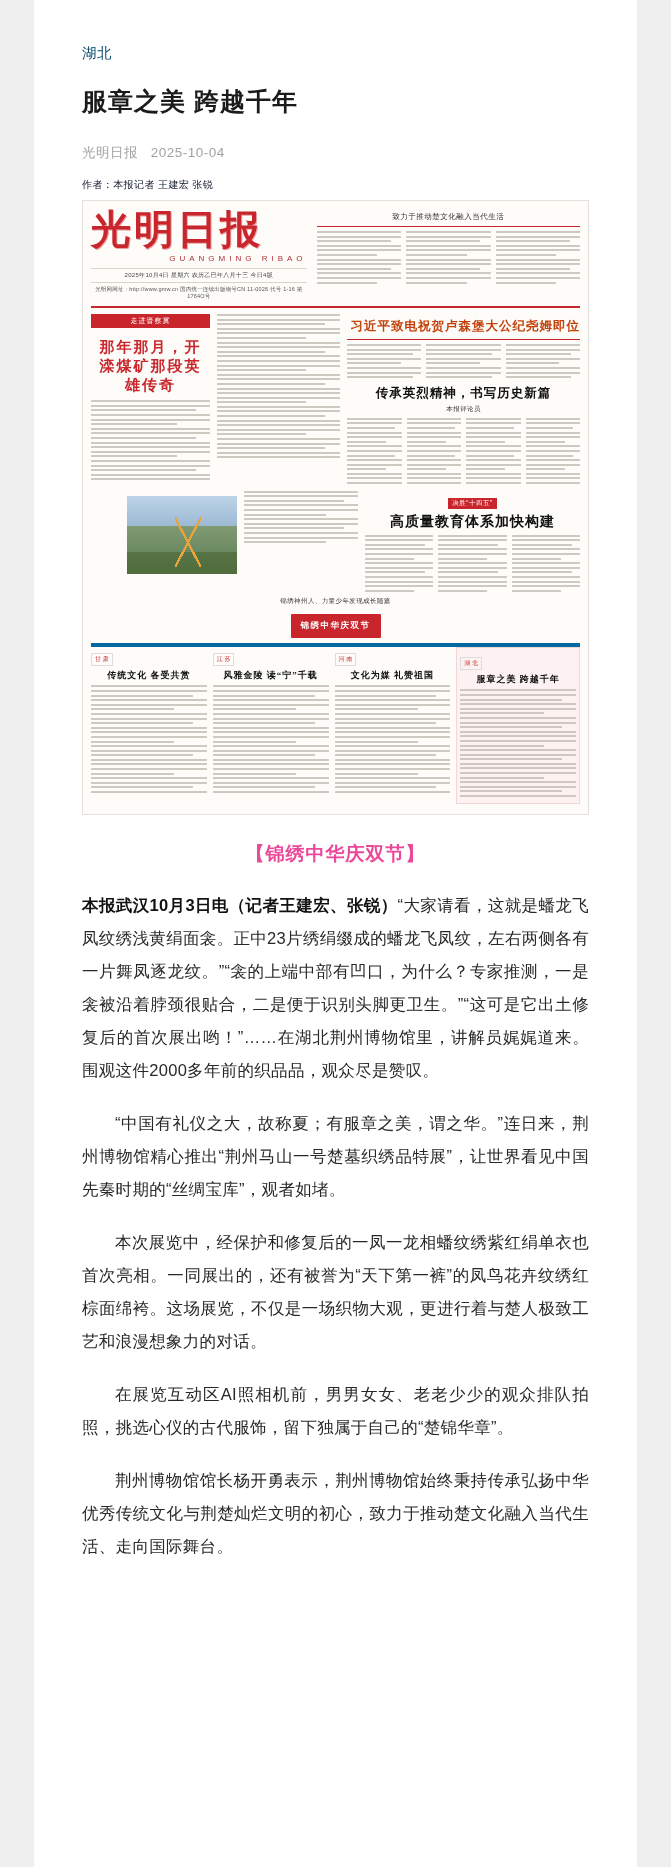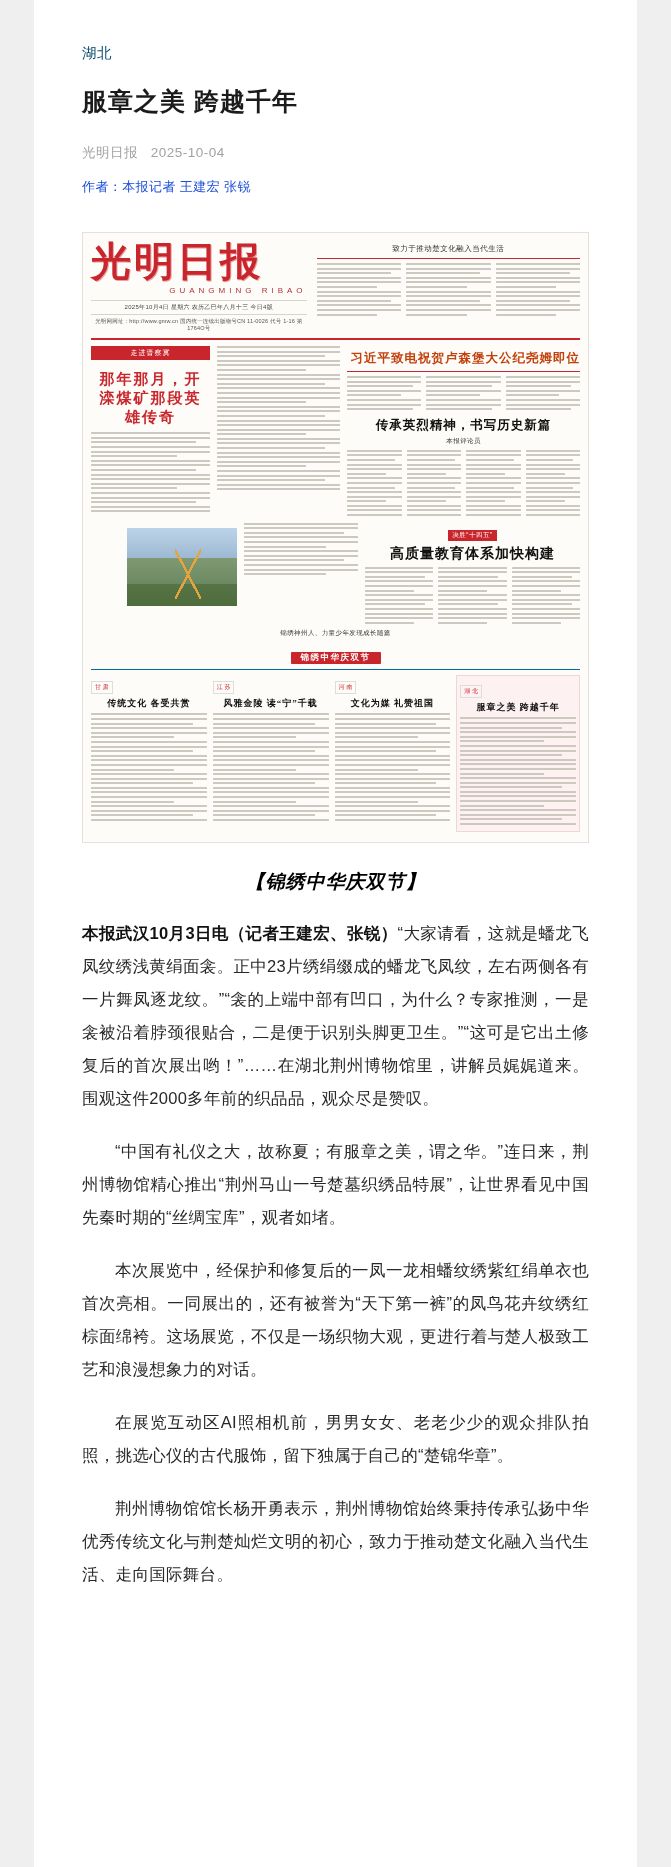--- a/index.html
+++ b/index.html
@@ -39,23 +39,23 @@
     letter-spacing: 1px;
     margin: 0 0 26px 0;
   }
   .meta-line {
     color: #a2a2a2;
     font-size: 13.5px;
     margin: 0 0 16px 0;
     letter-spacing: 0.5px;
   }
   .byline {
-    color: #1d4ed8;
-    font-size: 13px;
-    margin: 0 0 36px 0;
+    color: #0f172a;
+    font-size: 10px;
+    margin: 0 0 8px 0;
     letter-spacing: 0.4px;
   }
 
   
   .paper {
     width: 100%;
     background: #fdfcf8;
     border: 1px solid #e4e1da;
     box-sizing: border-box;
     padding: 8px 8px 10px 8px;
@@ -252,29 +252,28 @@
   .festival-banner {
     text-align: center;
     margin: 8px 0 5px 0;
   }
   .festival-banner span {
     display: inline-block;
     background: #c9252c;
     color: #fff;
     font-size: 8.5px;
     font-weight: 700;
-    padding: 0 10px;
+    padding: 6px 10px;
     letter-spacing: 1.5px;
     border-radius: 1px;
   }
   .bottom-strip {
     display: flex;
     gap: 6px;
-    border-top: 1px solid #0369a1;
-    padding-top: 5px;
+    border-top: 4px solid #0369a1;
   }
   .strip-card { flex: 1; }
   .strip-tag {
     font-size: 6px;
     color: #c9252c;
     border: 1px solid #ddd;
     padding: 1px 3px;
     display: inline-block;
     margin-bottom: 3px;
   }
@@ -292,24 +291,23 @@
     border: 1px solid #f0d6d6;
     padding: 3px;
     box-sizing: border-box;
   }
 
   
   .section-title {
     text-align: center;
     font-size: 19px;
     font-weight: 700;
-    color: #000000;
+    color: #ec4899;
     letter-spacing: 1px;
     margin: 26px 0 22px 0;
-    font-style: italic;
   }
   .para {
     font-size: 16.5px;
     line-height: 2.0;
     color: #282828;
     text-align: justify;
     text-indent: 2em;
     margin: 0 0 20px 0;
     letter-spacing: 0.3px;
   }

